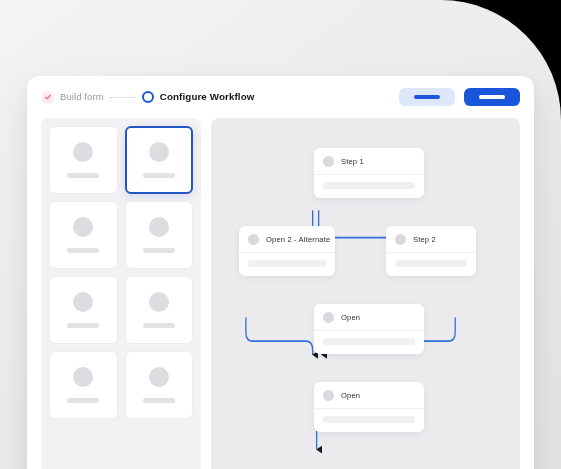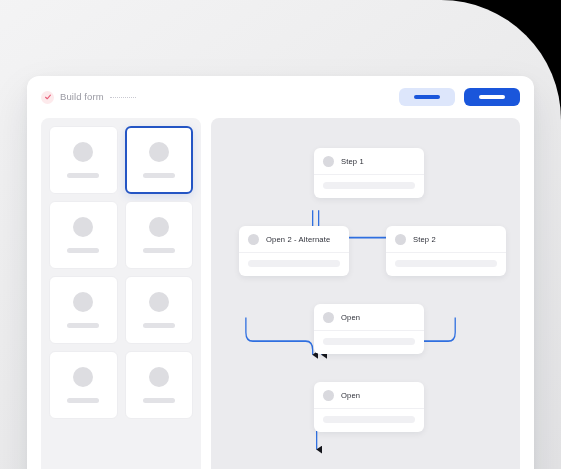--- a/index.html
+++ b/index.html
@@ -203,20 +203,24 @@
           <span class="check-badge">
             <svg width="8" height="8" viewBox="0 0 10 10">
               <path d="M2 5.3 L4 7.2 L8 2.6" fill="none" stroke="#e8607a" stroke-width="1.4" stroke-linecap="round" stroke-linejoin="round"></path>
             </svg>
           </span>
           <span class="step-label-done">Build form</span>
         </div>
 
         <span class="dots"></span>
 
+        <div class="step">
+          <span class="ring-icon"></span>
+          <span class="step-label-active">Configure Workflow</span>
+        </div>
 
       </div>
 
       <div id="header-actions">
         <button class="btn btn-secondary">
           <span class="bar"></span>
         </button>
         <button class="btn btn-primary">
           <span class="bar"></span>
         </button>
@@ -285,31 +289,31 @@
           <div class="node" style="left:103px; top:30px; width:110px;">
             <div class="node-head">
               <span class="node-av"></span>
               <span class="node-title">Step 1</span>
             </div>
             <div class="node-body">
               <div class="node-bar"></div>
             </div>
           </div>
 
-          <div class="node" style="left:28px; top:108px; width:110px;">
+          <div class="node" style="left:28px; top:108px; width:96px;">
             <div class="node-head">
               <span class="node-av"></span>
               <span class="node-title">Open 2 - Alternate</span>
             </div>
             <div class="node-body">
               <div class="node-bar"></div>
             </div>
           </div>
 
-          <div class="node" style="left:175px; top:108px; width:120px;">
+          <div class="node" style="left:175px; top:108px; width:90px;">
             <div class="node-head">
               <span class="node-av"></span>
               <span class="node-title">Step 2</span>
             </div>
             <div class="node-body">
               <div class="node-bar"></div>
             </div>
           </div>
 
           <div class="node" style="left:103px; top:186px; width:110px;">

